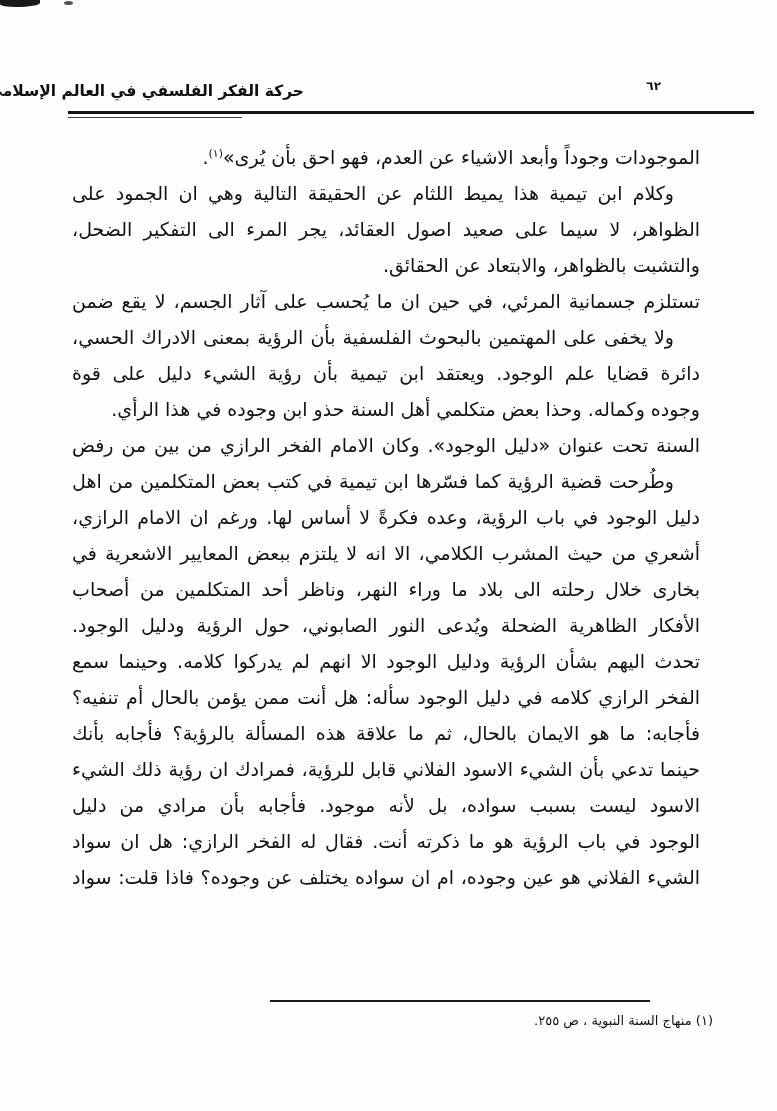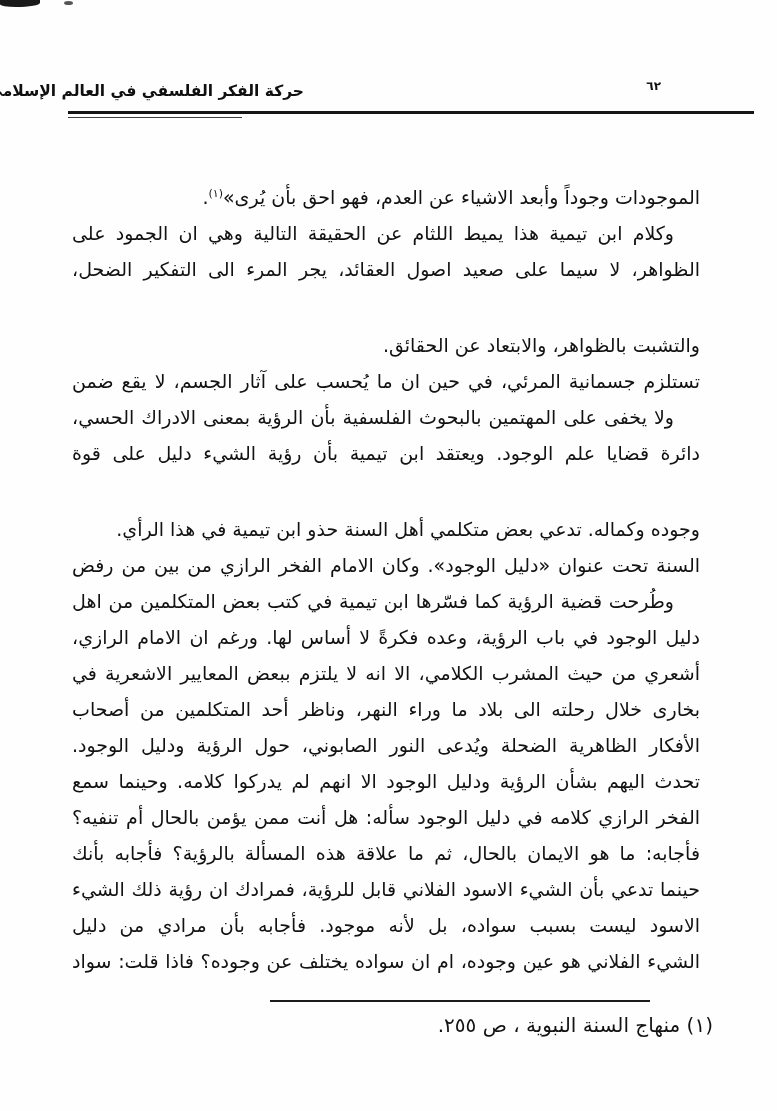--- a/index.html
+++ b/index.html
@@ -64,38 +64,37 @@
   .line {
     height: 36px; line-height: 36px;
     white-space: nowrap;
     overflow: hidden;
     text-align: justify;
     text-align-last: justify;
   }
   .line.end {
     text-align: center;
     text-align-last: right;
-    margin-top: 40px;
   }
   .line.indent { padding-right: 26px; }
   .line sup {
     font-size: 11px;
     vertical-align: 7px;
     line-height: 0;
   }
   
   .footnote-rule {
     position: absolute; top: 1000px; left: 270px;
     width: 380px; height: 2px;
     background: #1b1b1b;
   }
   .footnote {
     position: absolute; top: 1013px; right: 64px;
     direction: rtl;
-    font-size: 20px;
+    font-size: 13px;
     white-space: nowrap;
     color: #121212;
   }
 </style>
 </head>
 <body>
 
 <div class="page">
 
   <div class="artifact-main"></div>
@@ -109,32 +108,33 @@
   <div class="header-rule-secondary"></div>
 
   <div class="body-text">
       <div class="line end"><span>الموجودات وجوداً وأبعد الاشياء عن العدم، فهو احق بأن يُرى»</span><sup>(١)</sup><span>.</span></div>
       <div class="line indent"><span>وكلام ابن تيمية هذا يميط اللثام عن الحقيقة التالية وهي ان الجمود على</span></div>
       <div class="line"><span>الظواهر، لا سيما على صعيد اصول العقائد، يجر المرء الى التفكير الضحل،</span></div>
       <div class="line end"><span>والتشبت بالظواهر، والابتعاد عن الحقائق.</span></div>
       <div class="line"><span>تستلزم جسمانية المرئي، في حين ان ما يُحسب على آثار الجسم، لا يقع ضمن</span></div>
       <div class="line indent"><span>ولا يخفى على المهتمين بالبحوث الفلسفية بأن الرؤية بمعنى الادراك الحسي،</span></div>
       <div class="line"><span>دائرة قضايا علم الوجود. ويعتقد ابن تيمية بأن رؤية الشيء دليل على قوة</span></div>
-      <div class="line end"><span>وجوده وكماله. تدعي بعض متكلمي أهل السنة حذو ابن تيمية في هذا الرأي.</span></div>
+      <div class="line end"><span>وجوده وكماله. وحذا بعض متكلمي أهل السنة حذو ابن وجوده في هذا الرأي.</span></div>
       <div class="line"><span>السنة تحت عنوان «دليل الوجود». وكان الامام الفخر الرازي من بين من رفض</span></div>
       <div class="line indent"><span>وطُرحت قضية الرؤية كما فسّرها ابن تيمية في كتب بعض المتكلمين من اهل</span></div>
       <div class="line"><span>دليل الوجود في باب الرؤية، وعده فكرةً لا أساس لها. ورغم ان الامام الرازي،</span></div>
       <div class="line"><span>أشعري من حيث المشرب الكلامي، الا انه لا يلتزم ببعض المعايير الاشعرية في</span></div>
       <div class="line"><span>بخارى خلال رحلته الى بلاد ما وراء النهر، وناظر أحد المتكلمين من أصحاب</span></div>
       <div class="line"><span>الأفكار الظاهرية الضحلة ويُدعى النور الصابوني، حول الرؤية ودليل الوجود.</span></div>
       <div class="line"><span>تحدث اليهم بشأن الرؤية ودليل الوجود الا انهم لم يدركوا كلامه. وحينما سمع</span></div>
       <div class="line"><span>الفخر الرازي كلامه في دليل الوجود سأله: هل أنت ممن يؤمن بالحال أم تنفيه؟</span></div>
       <div class="line"><span>فأجابه: ما هو الايمان بالحال، ثم ما علاقة هذه المسألة بالرؤية؟ فأجابه بأنك</span></div>
       <div class="line"><span>حينما تدعي بأن الشيء الاسود الفلاني قابل للرؤية، فمرادك ان رؤية ذلك الشيء</span></div>
       <div class="line"><span>الاسود ليست بسبب سواده، بل لأنه موجود. فأجابه بأن مرادي من دليل</span></div>
+      <div class="line"><span>الوجود في باب الرؤية هو ما ذكرته أنت. فقال له الفخر الرازي: هل ان سواد</span></div>
       <div class="line"><span>الشيء الفلاني هو عين وجوده، ام ان سواده يختلف عن وجوده؟ فاذا قلت: سواد</span></div>
     </div>
 
   <div class="footnote-rule"></div>
 
   <div class="footnote">(١) منهاج السنة النبوية ، ص ٢٥٥.</div>
 
 </div>
 
 </body></html>

